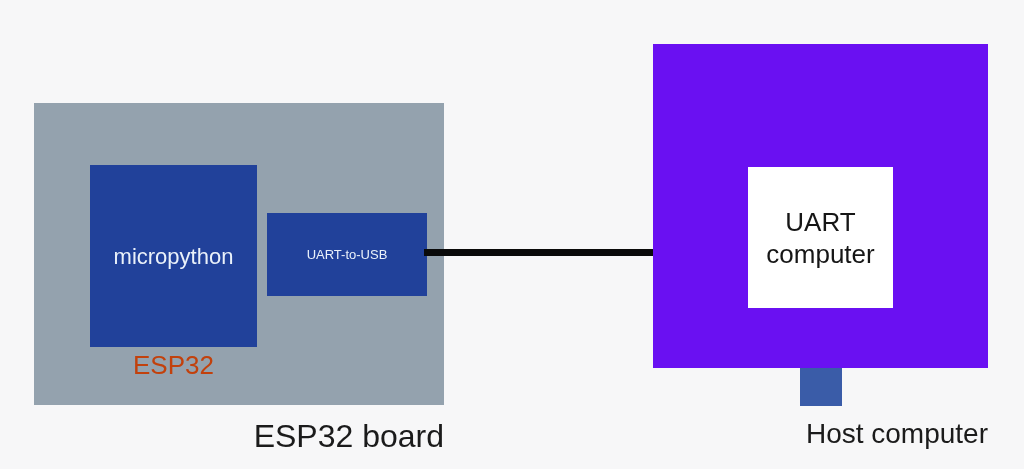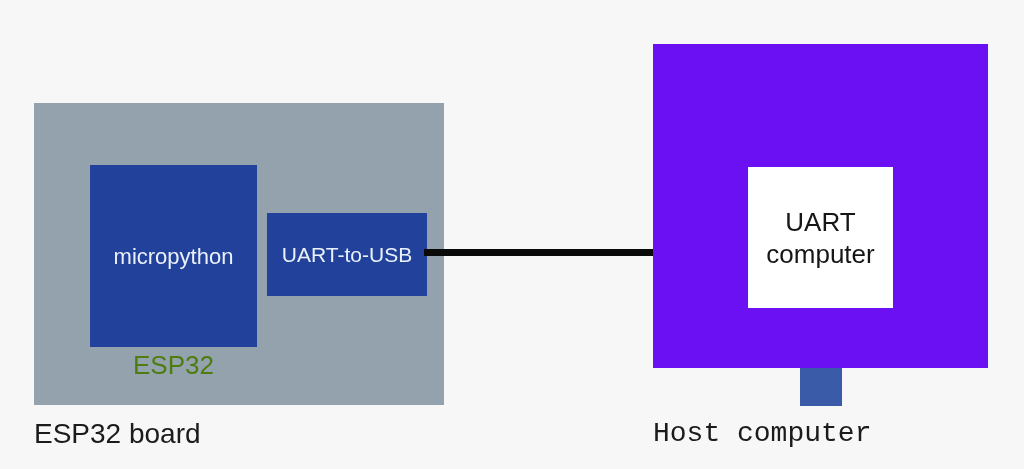--- a/index.html
+++ b/index.html
@@ -35,40 +35,40 @@
     text-align: center;
   }
 
   
   .uart-usb {
     left: 267px; top: 213px;
     width: 160px; height: 83px;
     background: #21419a;
     display: flex; align-items: center; justify-content: center;
     color: #eaf1fa;
-    font-size: 21px;
+    font-size: 13px;
     text-align: center;
   }
 
   
   .esp32-chip-label {
     left: 90px; top: 350px;
     width: 167px;
     text-align: center;
-    color: #4d7c0f;
+    color: #c2410c;
     font-size: 26px;
   }
 
   
   .esp32-board-label {
     left: 34px; top: 418px;
     width: 410px;
-    text-align: left;
+    text-align: right;
     color: #1b1b1b;
-    font-size: 28px;
+    font-size: 32px;
   }
 
   
   .wire {
     left: 424px; top: 249px;
     width: 231px; height: 7px;
     background: #0a0a0a;
   }
 
   
@@ -95,24 +95,23 @@
   .usb-port {
     left: 800px; top: 368px;
     width: 42px; height: 38px;
     background: #3a5ca8;
   }
 
   
   .host-computer-label {
     left: 653px; top: 418px;
     width: 335px;
-    text-align: left;
+    text-align: right;
     color: #1b1b1b;
     font-size: 28px;
-    font-family: Liberation Mono, monospace;
   }
 </style>
 </head>
 <body>
 
 <div class="canvas">
 
   <div class="box esp32-board"></div>
 
   <div class="box firmware">

